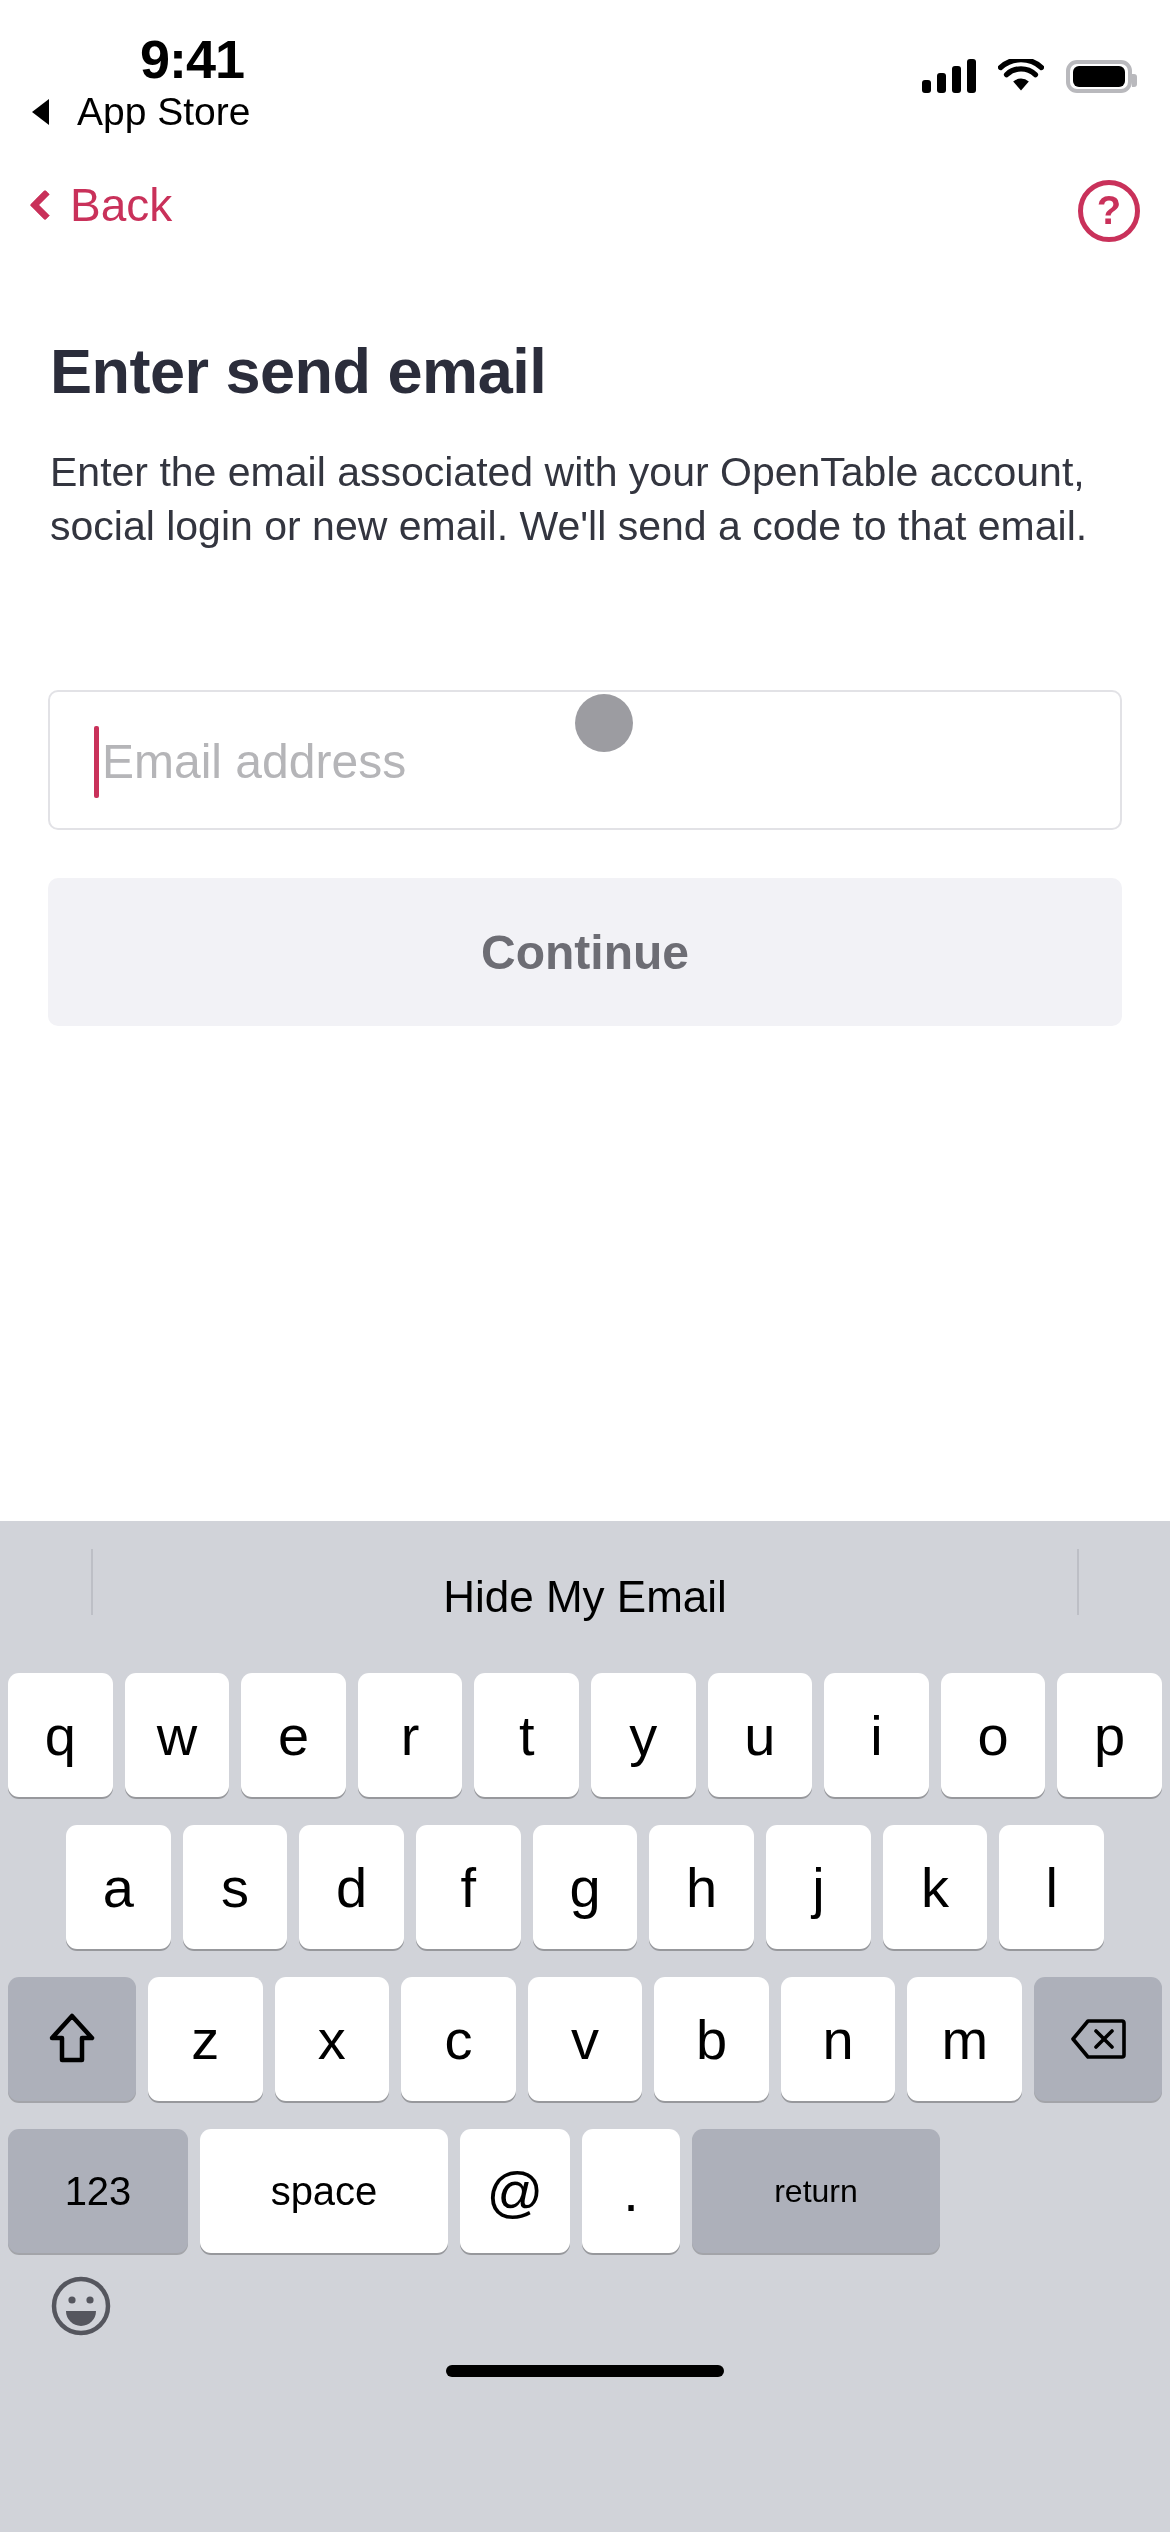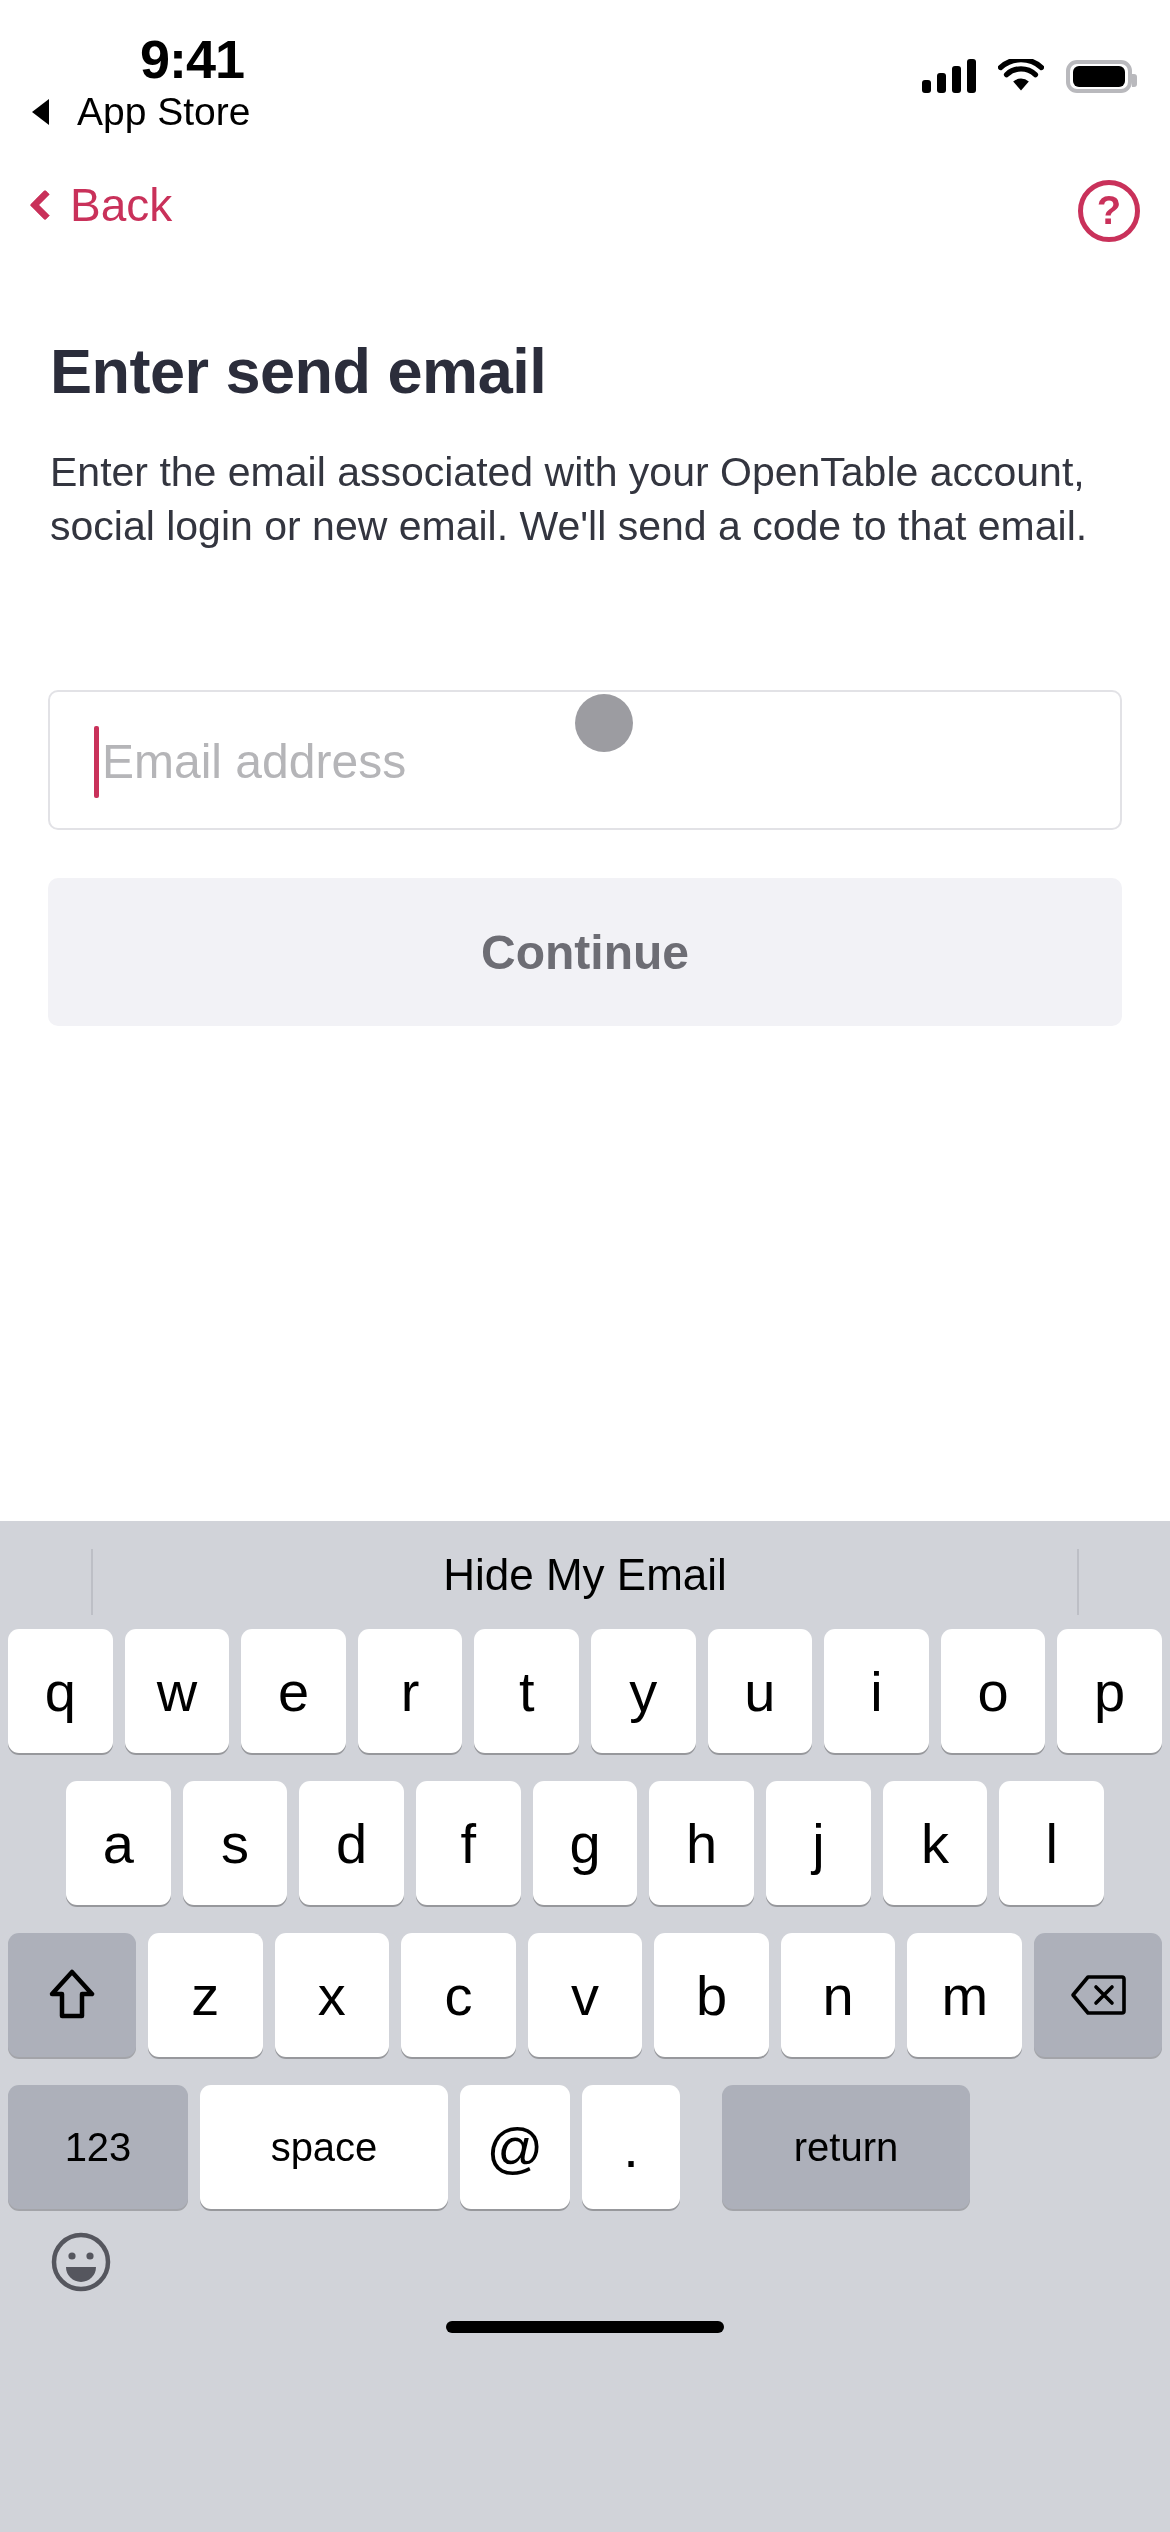--- a/index.html
+++ b/index.html
@@ -165,21 +165,21 @@
   }
 
   
   .keyboard {
     position:absolute; left:0; top:1521px;
     width:1170px; height:1011px;
     background:#D1D3D9;
   }
   .suggestion-bar {
     position:relative;
-    width:1170px; height:108px;
+    width:1170px; height:152px;
     display:flex; align-items:center; justify-content:center;
   }
   .suggestion-bar .divider {
     position:absolute; top:28px;
     width:2px; height:66px;
     background:#BDBFC6;
   }
   .divider.left  { left:91px; }
   .divider.right { right:91px; }
   .suggestion-item {
@@ -215,21 +215,21 @@
     background:#ADB0BA;
     box-shadow:0 2px 0 rgba(0,0,0,0.22);
     font-size:40px;
   }
   .key.shift   { flex:0 0 128px; }
   .key.del     { flex:0 0 128px; }
   .key.num123  { flex:0 0 180px; }
   .key.space   { flex:0 0 248px; font-size:40px; }
   .key.at      { flex:0 0 110px; }
   .key.dot     { flex:0 0 98px; }
-  .key.ret     { flex:0 0 248px; font-size:40px;margin-left:30px; }
+  .key.ret     { flex:0 0 248px; font-size:32px; }
 
   .shift-glyph { width:46px; height:54px; }
   .del-glyph   { width:56px; height:42px; }
 
   .kb-bottom {
     position:relative;
     width:1170px; height:150px;
   }
   .emoji-key {
     position:absolute; left:50px; top:22px;

